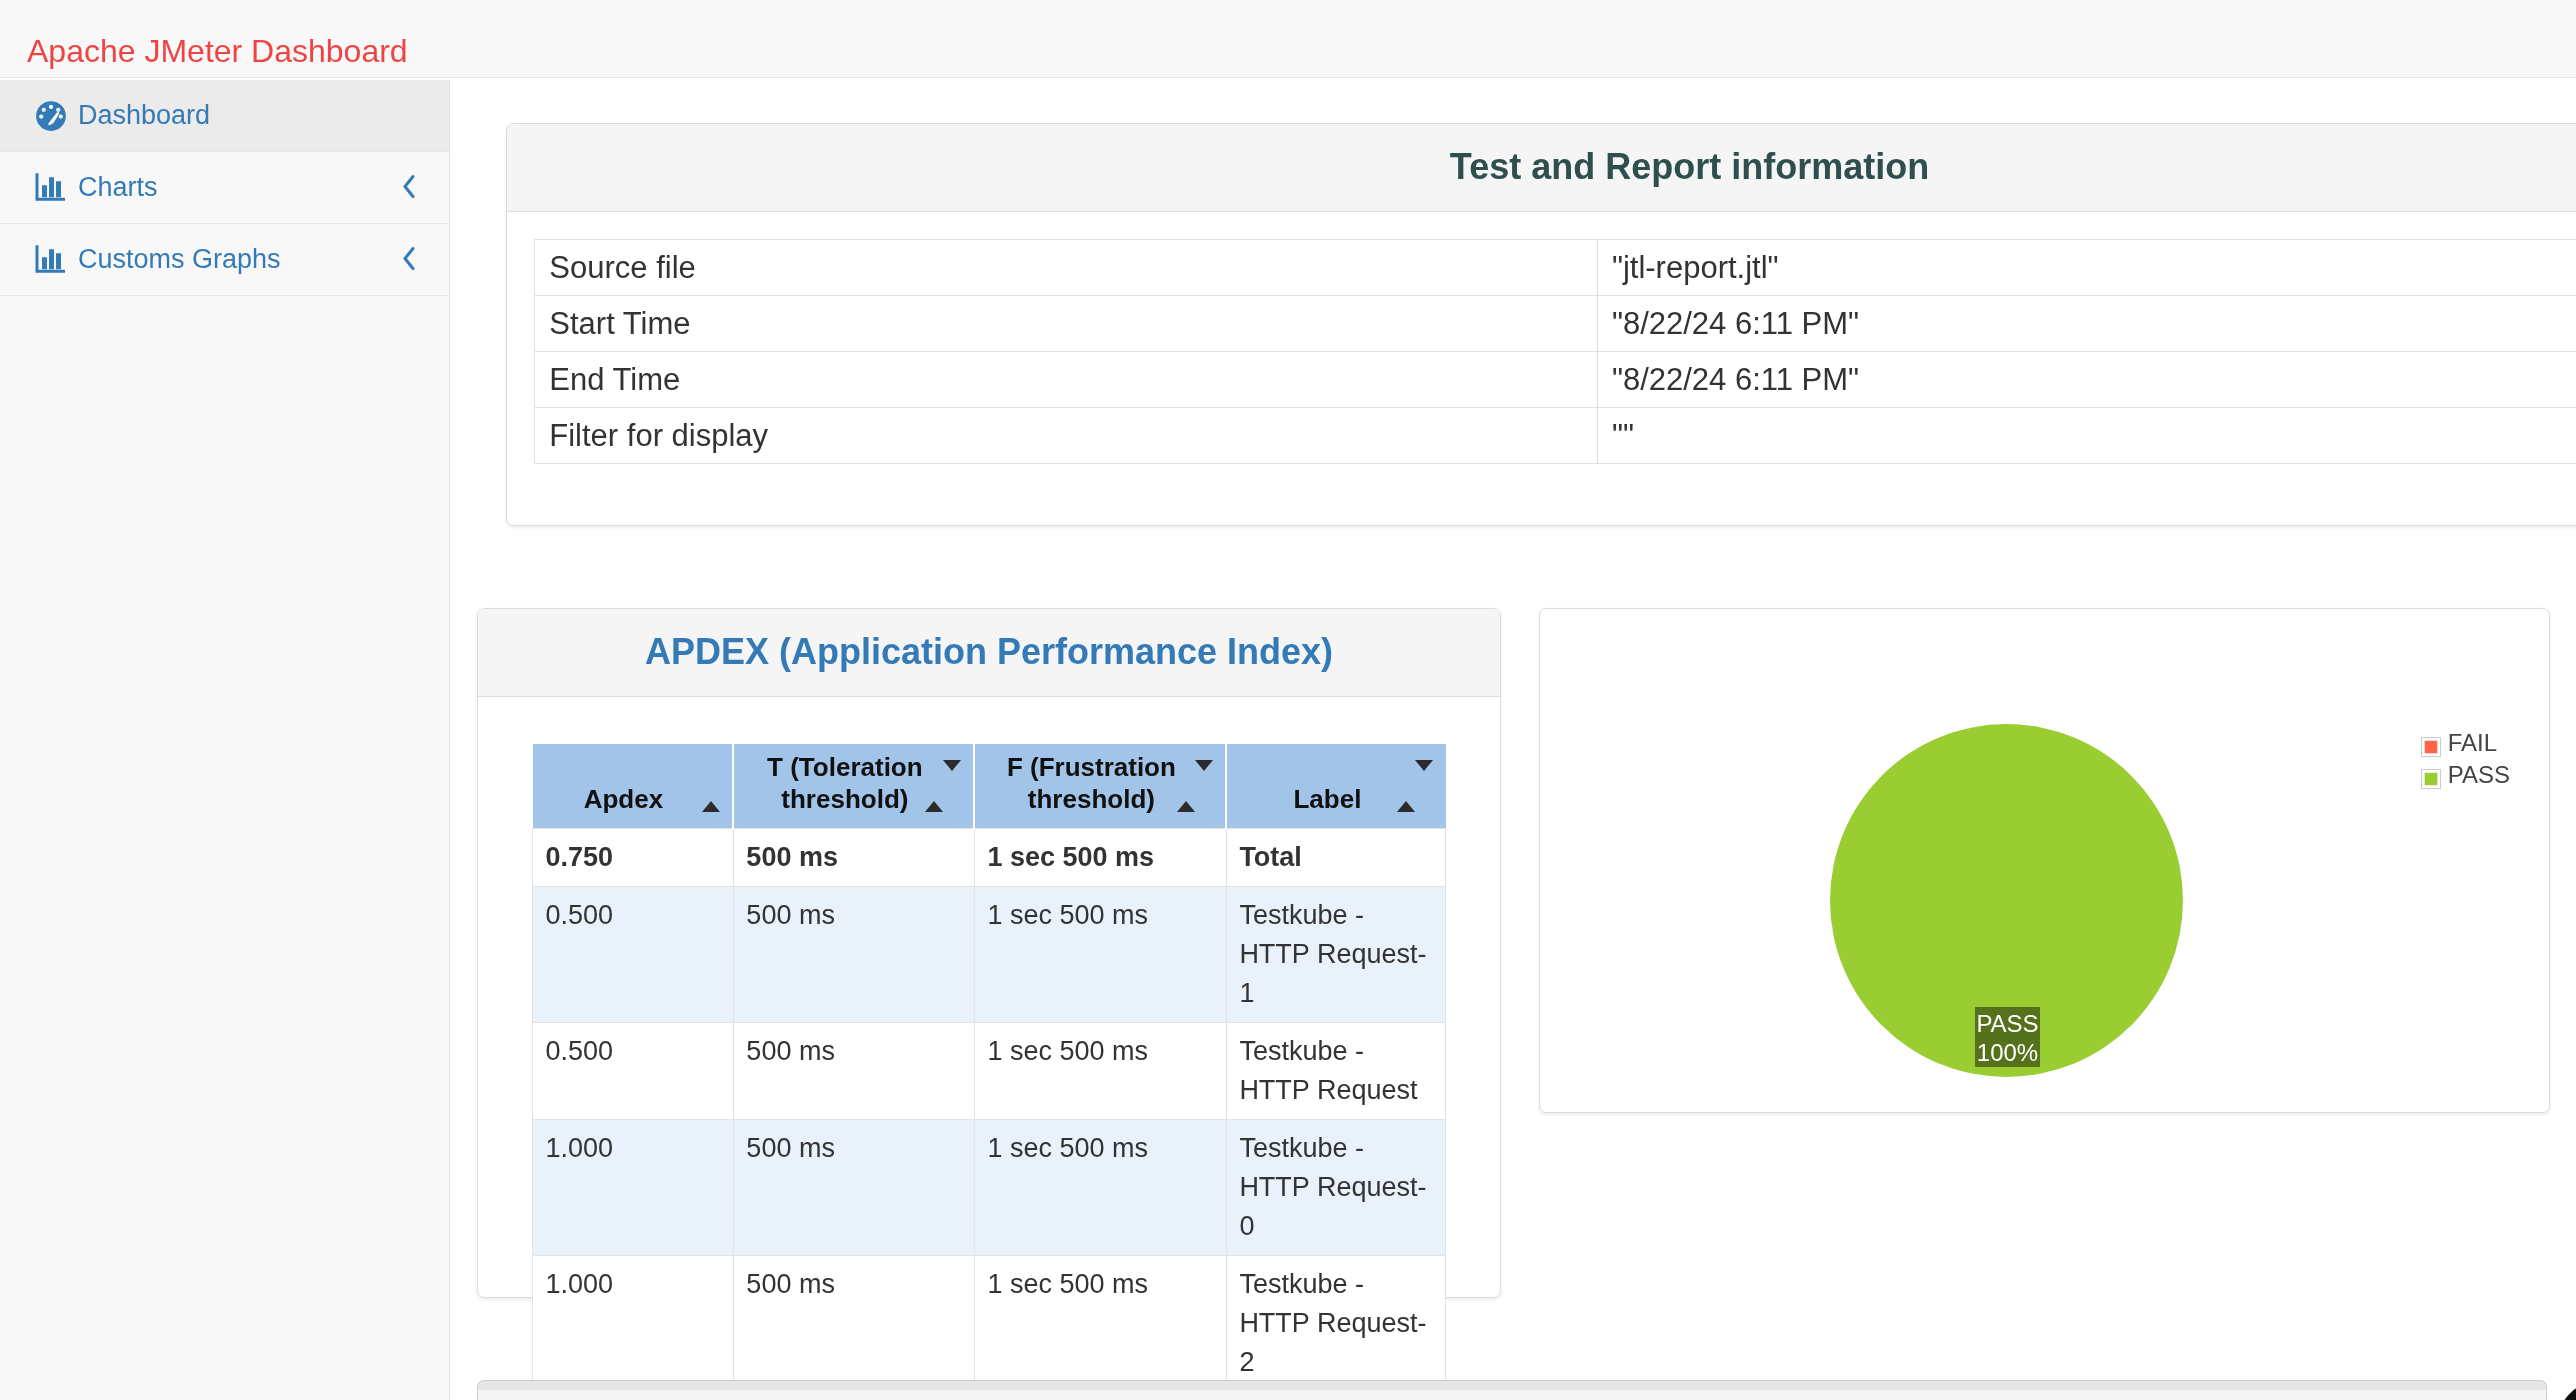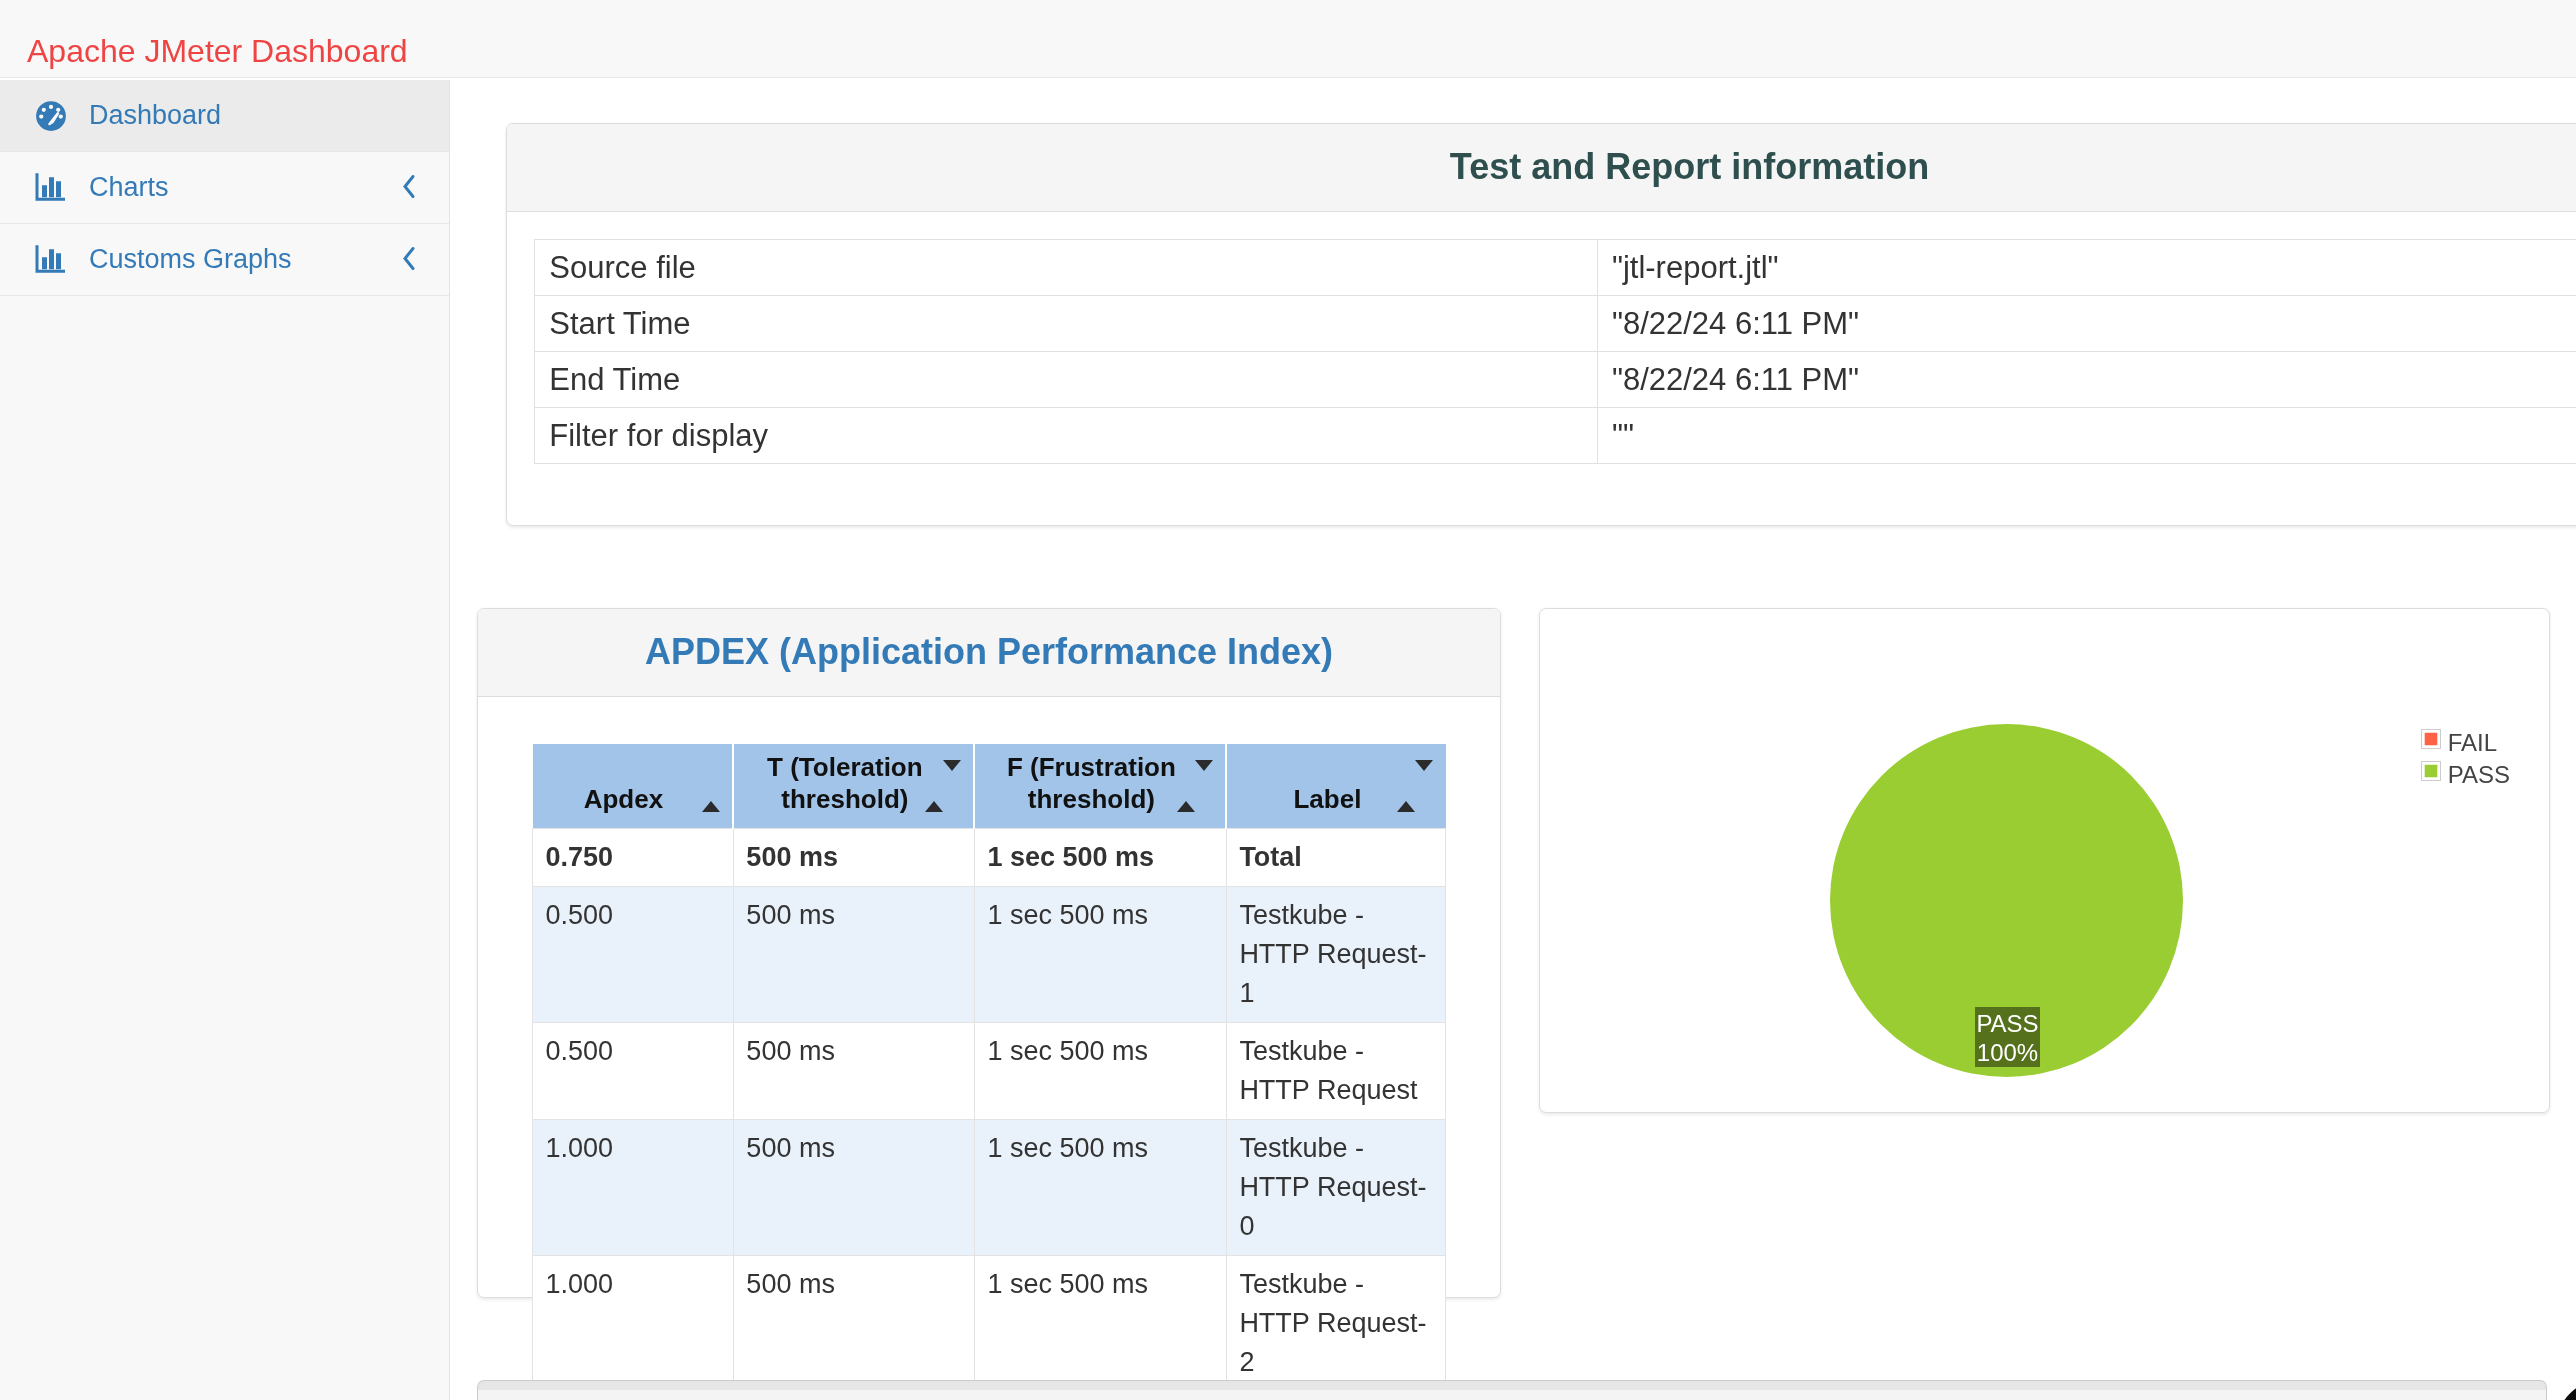--- a/index.html
+++ b/index.html
@@ -12,21 +12,21 @@
   .topbar .brand { position:absolute; left:27px; top:12px; line-height:78px;
                    font-size:32px; color:#ef4444; }
 
   
   .sidebar { position:absolute; left:0; top:80px; width:450px; height:1320px;
              background:#f8f8f8; border-right:1.8px solid #e4e4e4; }
   .side-item { position:relative; height:72px; border-bottom:1.8px solid #e7e7e7;
                display:flex; align-items:center; cursor:pointer; background:#f8f8f8; }
   .side-item.active { background:#ebebeb; }
   .side-item .s-icon { margin-left:34px; width:36px; display:flex; align-items:center; }
-  .side-item .s-label { margin-left:19px; font-size:27px; color:#337ab7; }
+  .side-item .s-label { margin-left:8px; font-size:27px; color:#337ab7; }
   .side-item .chev { position:absolute; right:32px; top:50%; transform:translateY(-50%); }
 
   
   .panel { position:absolute; background:#ffffff; border:1.8px solid #dcdcdc;
            border-radius:7.2px; box-shadow:0 1.8px 3.6px rgba(0,0,0,0.08); }
   .panel-heading { height:88px; background:#f5f5f5; border-bottom:1.8px solid #dddddd;
                    border-radius:5.4px 5.4px 0 0; text-align:center; }
   .panel-heading .panel-title { line-height:86px; font-size:36px; font-weight:bold; color:#2f4f4f; }
   .panel-heading .panel-title.blue { color:#337ab7; }
 
@@ -63,21 +63,21 @@
               border-top:11.7px solid #2b2b2b; margin-top:5.4px; }
 
   
   .pie-area { position:relative; width:100%; height:413px; }
   .pie { position:absolute; left:290px; top:115px; width:353px; height:353px;
          border-radius:50%; background:#9ACD32; }
   .pie-label { position:absolute; left:435px; top:398px; width:65px; height:60px;
                background:#55711B; color:#ffffff; font-size:24px; line-height:29px;
                text-align:center; padding-top:1.8px; }
   .legend { position:absolute; right:39px; top:120px; }
-  .legend-row { display:flex; align-items:flex-start; margin-bottom:3.6px;padding-left:20px; }
+  .legend-row { display:flex; align-items:flex-end; margin-bottom:3.6px;padding-left:20px; }
   .swatch { width:20px; height:20px; border:1.8px solid #cccccc; padding:0;
             background-clip:content-box; box-shadow:inset 0 0 0 2.7px #ffffff; }
   .legend-row .l-text { font-size:24px; color:#444444; margin-left:7.2px; }
 
   
   .bottom-strip { position:absolute; left:477px; top:1380px; width:2070px; height:20px;
                   border:1.8px solid #cccccc; border-bottom:none; border-radius:7.2px 7.2px 0 0;
                   background:linear-gradient(#e6e6e6 0 9px, #f4f4f4 9px); }
 
   

